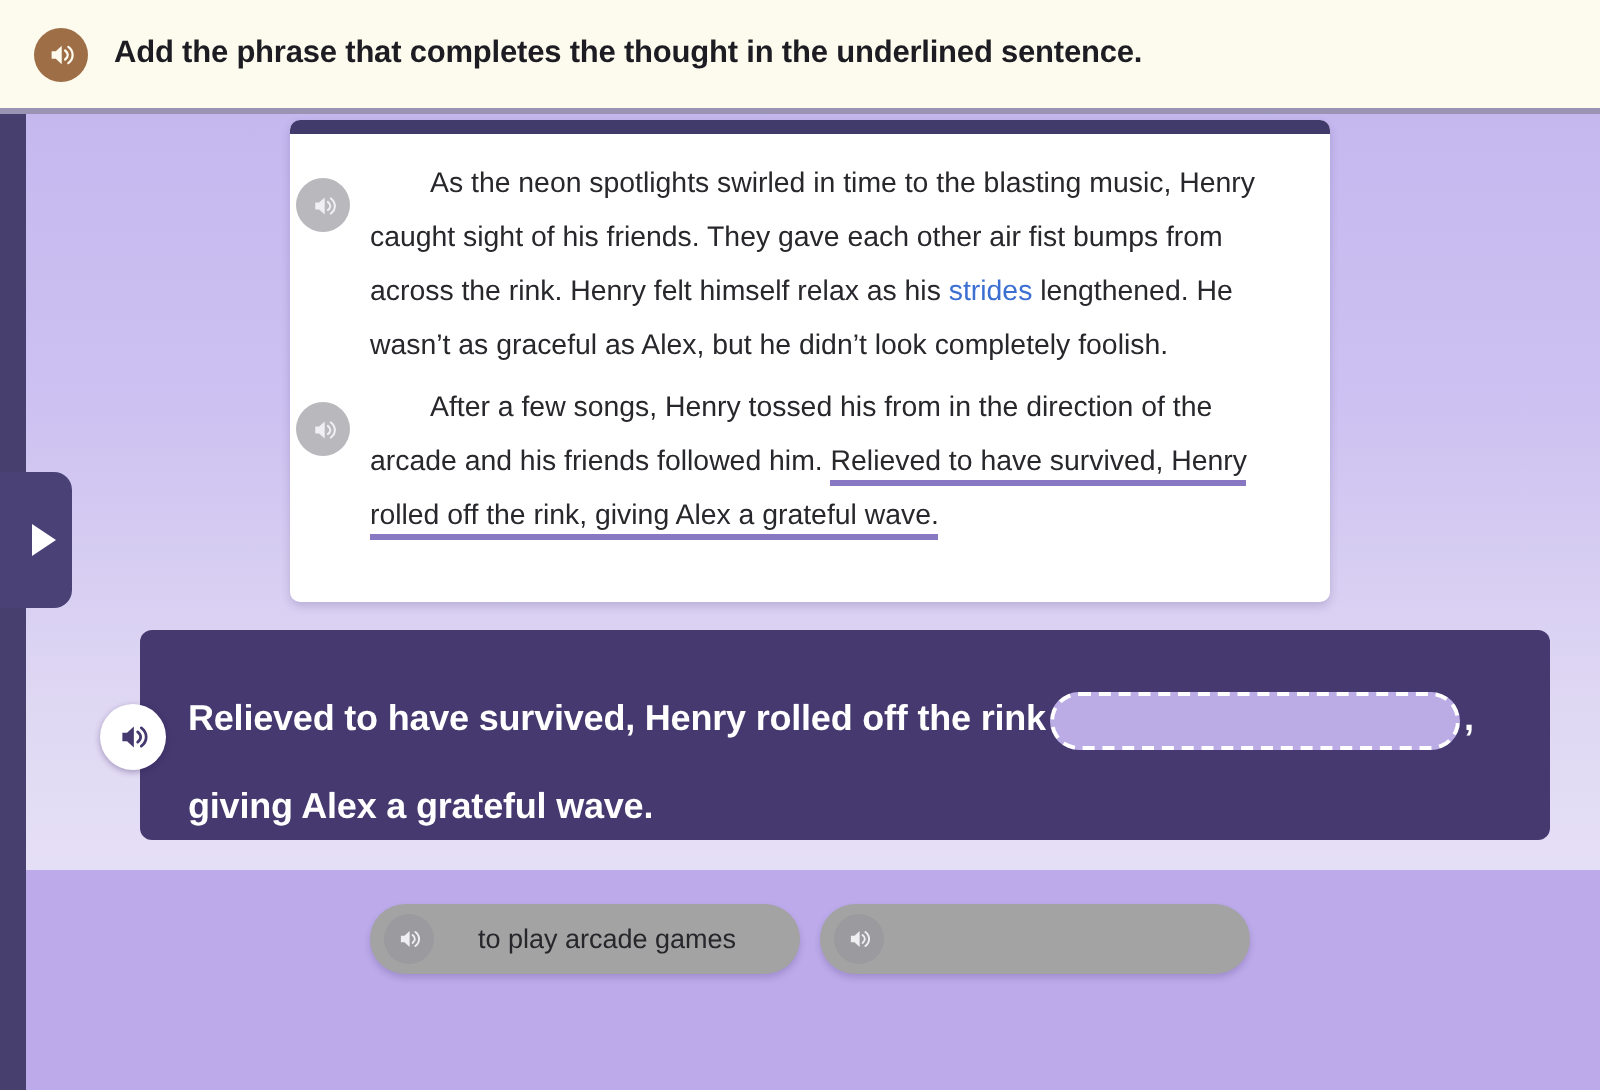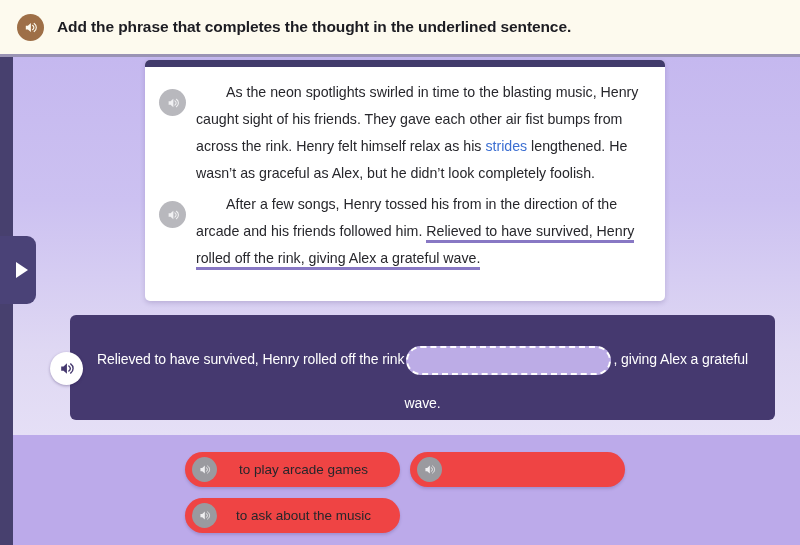--- a/index.html
+++ b/index.html
@@ -113,21 +113,21 @@
     border-radius: 5px;
     box-shadow: 0 2px 5px rgba(60,40,110,.20);
     overflow: hidden;
     z-index: 3;
   }
   .passage-topbar {
     height: 7px;
     background: #413B6B;
   }
   .passage-body {
-    padding: 12px 20px 10px 14px;
+    padding: 12px 20px 10px 3px;
   }
   .para {
     display: flex;
     align-items: flex-start;
     margin-bottom: 4px;
   }
   .para .spk-passage { margin-top: 10px; margin-right: 10px; }
   .para-text {
     font-size: 14.2px;
     line-height: 27px;
@@ -145,26 +145,25 @@
   .answer-bar {
     position: absolute;
     left: 70px; top: 315px;
     width: 705px; height: 105px;
     background: #45396F;
     border-radius: 6px;
     padding: 22px 24px 0 24px;
     z-index: 3;
   }
   .answer-text {
-    font-size: 14px;
-    font-weight: normal;
+    font-size: 18px;
+    font-weight: bold;
     color: #FFFFFF;
     line-height: 44px;
     letter-spacing: -0.1px;
-    text-align: center;
   }
   .blank-slot {
     display: inline-block;
     vertical-align: middle;
     width: 205px;
     height: 29px;
     background: #BCACE6;
     border: 2px dashed #FFFFFF;
     border-radius: 15px;
     margin: 0 2px;
@@ -180,21 +179,21 @@
     position: absolute;
     left: 185px; top: 452px;
     width: 440px;
     display: grid;
     grid-template-columns: 215px 215px;
     grid-gap: 11px 10px;
     z-index: 3;
   }
   .choice {
     height: 35px;
-    background: #ef4444;
+    background: #a3a3a3;
     border-radius: 18px;
     display: flex;
     align-items: center;
     padding-left: 7px;
     box-shadow: 0 2px 3px rgba(70,50,120,.22);
     cursor: pointer;
   }
   .choice-label {
     flex: 1;
     text-align: center;
@@ -287,26 +286,16 @@
     <div class="choice">
       <div class="spk spk-choice">
         <svg width="13" height="13" viewBox="0 0 16 16">
           <path d="M3 6h2.2L8.4 3.1v9.8L5.2 10H3z" fill="#EFEFF1"></path>
           <path d="M10.2 5.6c.9.7 1.4 1.5 1.4 2.4s-.5 1.7-1.4 2.4" stroke="#EFEFF1" stroke-width="1.2" fill="none" stroke-linecap="round"></path>
           <path d="M11.9 3.7c1.5 1.1 2.3 2.6 2.3 4.3s-.8 3.2-2.3 4.3" stroke="#EFEFF1" stroke-width="1.2" fill="none" stroke-linecap="round"></path>
         </svg>
       </div>
     </div>
 
-    <div class="choice">
-      <div class="spk spk-choice">
-        <svg width="13" height="13" viewBox="0 0 16 16">
-          <path d="M3 6h2.2L8.4 3.1v9.8L5.2 10H3z" fill="#EFEFF1"></path>
-          <path d="M10.2 5.6c.9.7 1.4 1.5 1.4 2.4s-.5 1.7-1.4 2.4" stroke="#EFEFF1" stroke-width="1.2" fill="none" stroke-linecap="round"></path>
-          <path d="M11.9 3.7c1.5 1.1 2.3 2.6 2.3 4.3s-.8 3.2-2.3 4.3" stroke="#EFEFF1" stroke-width="1.2" fill="none" stroke-linecap="round"></path>
-        </svg>
-      </div>
-      <div class="choice-label">to ask about the music</div>
-    </div>
 
   </div>
 
 </div>
 
 </body></html>

